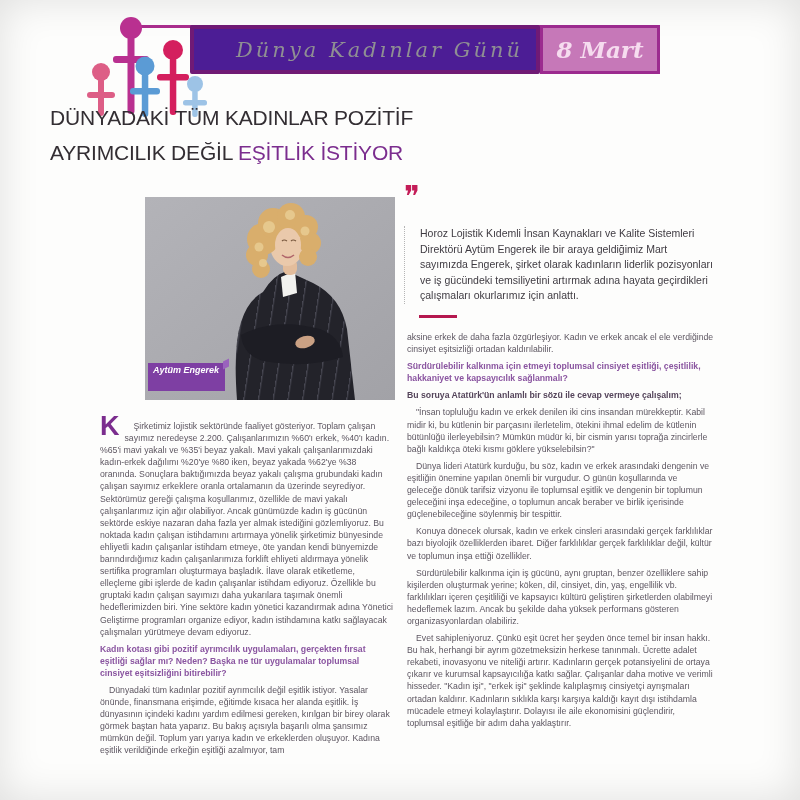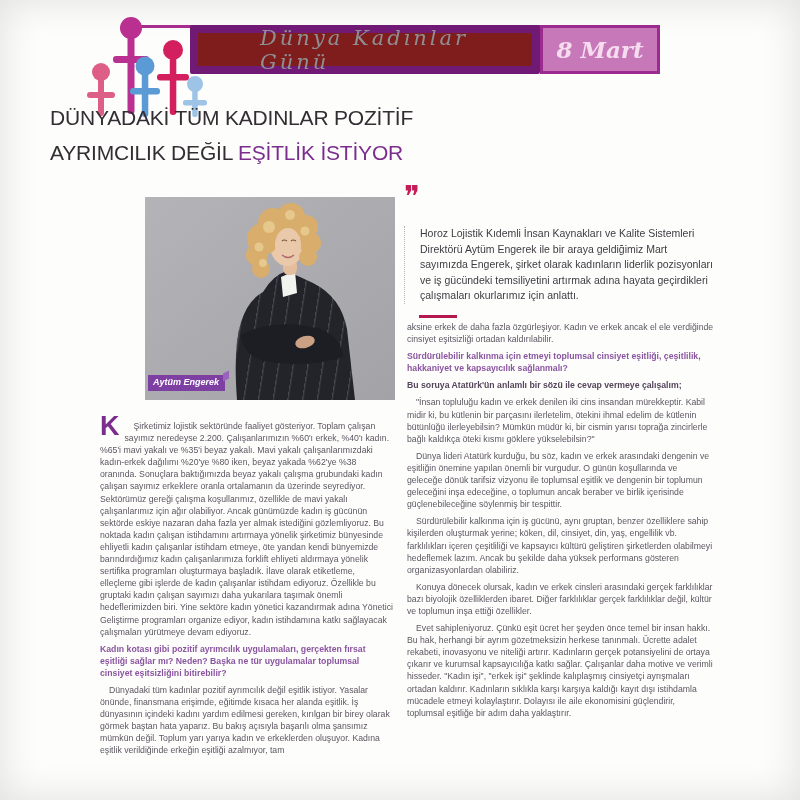--- a/index.html
+++ b/index.html
@@ -6,22 +6,22 @@
   .page{
     position:relative;width:800px;height:800px;margin:0 auto;
     background:#fdfdfc;overflow:hidden;
     font-family:"Liberation Sans",sans-serif;
     box-shadow:inset 0 0 40px rgba(0,0,0,.12);
   }
   
   .header-line{position:absolute;left:128px;top:25px;width:424px;height:3px;background:#a82c8c;}
   .banner-box{
     position:absolute;left:190px;top:25px;width:350px;height:49px;
-    background:#7f1d1d;border:8px solid #701a75;border-radius:2px;
-    display:flex;align-items:center;box-sizing:border-box;padding-left:62px;
+    background:#4c1d95;border:4px solid #701a75;border-radius:2px;
+    display:flex;align-items:center;box-sizing:border-box;padding-left:42px;
   }
   .banner-title{
     font-family:"DejaVu Serif",serif;font-style:italic;
     font-size:21px;color:#8f8f93;letter-spacing:3px;
   }
   .badge-box{
     position:absolute;left:540px;top:25px;width:120px;height:49px;
     background:#c678b8;border:3px solid #9c2b8f;box-sizing:border-box;
     display:flex;align-items:center;justify-content:center;
   }
@@ -36,38 +36,38 @@
     font-weight:normal;font-size:21px;line-height:35px;color:#332e33;
     letter-spacing:-0.2px;
   }
   .main-title .accent{color:#7b2d8e;}
   
   .photo{position:absolute;left:145px;top:197px;width:250px;height:203px;}
   .photo svg{display:block;}
   .photo-caption{
     position:absolute;left:3px;bottom:9px;background:#7e3fa3;
     color:#fff;font-size:9px;font-weight:bold;font-style:italic;
-    padding:2px 6px 4px 5px;line-height:10px;margin-top:44px;
+    padding:2px 6px 16px 5px;line-height:10px;margin-top:44px;
   }
   .photo-caption:after{
     content:"";position:absolute;right:-4px;top:-3px;width:6px;height:8px;
     background:#9a63bd;transform:skewY(-25deg);
   }
   
   .quote{position:absolute;left:404px;top:184px;width:310px;}
   .quote-mark{color:#c41d58;font-size:30px;line-height:26px;font-family:"DejaVu Sans",sans-serif;}
   .quote-text{
     margin-top:16px;border-left:1px dotted #b5b5b5;padding-left:15px;
     font-size:10.5px;line-height:15.6px;color:#3f3b42;font-weight:400;
   }
   .quote-rule{margin:11px 0 0 15px;width:38px;height:3px;background:#b5184f;}
   
   .col{position:absolute;font-size:8.7px;line-height:12.1px;color:#5d5661;}
   .col-left{left:100px;top:414px;width:294px;}
-  .col-right{left:407px;top:321px;width:307px;}
+  .col-right{left:407px;top:331px;width:307px;}
   .col p{margin:0 0 5px 0;text-indent:9px;}
   .col p.no-indent{text-indent:0;}
   .q{color:#8a55a0;font-weight:bold;margin:3px 0 5px 0;}
   .lead-bold{color:#55455b;font-weight:bold;margin:1px 0 5px 0;}
   .dropcap{
     float:left;font-size:27px;line-height:23px;font-weight:bold;
     color:#7b2d8e;margin:1px 5px 0 0;
   }
   .q-first{color:#8a3f9d;font-weight:bold;margin:0 0 6px 0;}
   
@@ -202,22 +202,22 @@
     <div class="q">Kadın kotası gibi pozitif ayrımcılık uygulamaları, gerçekten fırsat eşitliği sağlar mı? Neden? Başka ne tür uygulamalar toplumsal cinsiyet eşitsizliğini bitirebilir?</div>
     <p>Dünyadaki tüm kadınlar pozitif ayrımcılık değil eşitlik istiyor. Yasalar önünde, finansmana erişimde, eğitimde kısaca her alanda eşitlik. İş dünyasının içindeki kadını yardım edilmesi gereken, kırılgan bir birey olarak görmek baştan hata yaparız. Bu bakış açısıyla başarılı olma şansımız mümkün değil. Toplum yarı yarıya kadın ve erkeklerden oluşuyor. Kadına eşitlik verildiğinde erkeğin eşitliği azalmıyor, tam</p>
   </div>
 
   <div class="col col-right">
     <p class="no-indent">aksine erkek de daha fazla özgürleşiyor. Kadın ve erkek ancak el ele verdiğinde cinsiyet eşitsizliği ortadan kaldırılabilir.</p>
     <div class="q">Sürdürülebilir kalkınma için etmeyi toplumsal cinsiyet eşitliği, çeşitlilik, hakkaniyet ve kapsayıcılık sağlanmalı?</div>
     <div class="lead-bold">Bu soruya Atatürk'ün anlamlı bir sözü ile cevap vermeye çalışalım;</div>
     <p>"İnsan topluluğu kadın ve erkek denilen iki cins insandan mürekkeptir. Kabil midir ki, bu kütlenin bir parçasını ilerletelim, ötekini ihmal edelim de kütlenin bütünlüğü ilerleyebilsin? Mümkün müdür ki, bir cismin yarısı toprağa zincirlerle bağlı kaldıkça öteki kısmı göklere yükselebilsin?"</p>
     <p>Dünya lideri Atatürk kurduğu, bu söz, kadın ve erkek arasındaki dengenin ve eşitliğin önemine yapılan önemli bir vurgudur. O günün koşullarında ve geleceğe dönük tarifsiz vizyonu ile toplumsal eşitlik ve dengenin bir toplumun geleceğini inşa edeceğine, o toplumun ancak beraber ve birlik içerisinde güçlenebileceğine söylenmiş bir tespittir.</p>
+    <p>Konuya dönecek olursak, kadın ve erkek cinsleri arasındaki gerçek farklılıklar bazı biyolojik özelliklerden ibaret. Diğer farklılıklar gerçek farklılıklar değil, kültür ve toplumun inşa ettiği özellikler.</p>
     <p>Sürdürülebilir kalkınma için iş gücünü, aynı gruptan, benzer özelliklere sahip kişilerden oluşturmak yerine; köken, dil, cinsiyet, din, yaş, engellilik vb. farklılıkları içeren çeşitliliği ve kapsayıcı kültürü geliştiren şirketlerden olabilmeyi hedeflemek lazım. Ancak bu şekilde daha yüksek performans gösteren organizasyonlardan olabiliriz.</p>
-    <p>Konuya dönecek olursak, kadın ve erkek cinsleri arasındaki gerçek farklılıklar bazı biyolojik özelliklerden ibaret. Diğer farklılıklar gerçek farklılıklar değil, kültür ve toplumun inşa ettiği özellikler.</p>
     <p>Evet sahipleniyoruz. Çünkü eşit ücret her şeyden önce temel bir insan hakkı. Bu hak, herhangi bir ayrım gözetmeksizin herkese tanınmalı. Ücrette adalet rekabeti, inovasyonu ve niteliği artırır. Kadınların gerçek potansiyelini de ortaya çıkarır ve kurumsal kapsayıcılığa katkı sağlar. Çalışanlar daha motive ve verimli hisseder. "Kadın işi", "erkek işi" şeklinde kalıplaşmış cinsiyetçi ayrışmaları ortadan kaldırır. Kadınların sıklıkla karşı karşıya kaldığı kayıt dışı istihdamla mücadele etmeyi kolaylaştırır. Dolayısı ile aile ekonomisini güçlendirir, toplumsal eşitliğe bir adım daha yaklaştırır.</p>
   </div>
 
   <div class="footer">
     <span class="page-num">88</span>
     <span class="footer-divider"></span>
     <span class="brand">Hizmetix</span>
   </div>
 
 </div>

